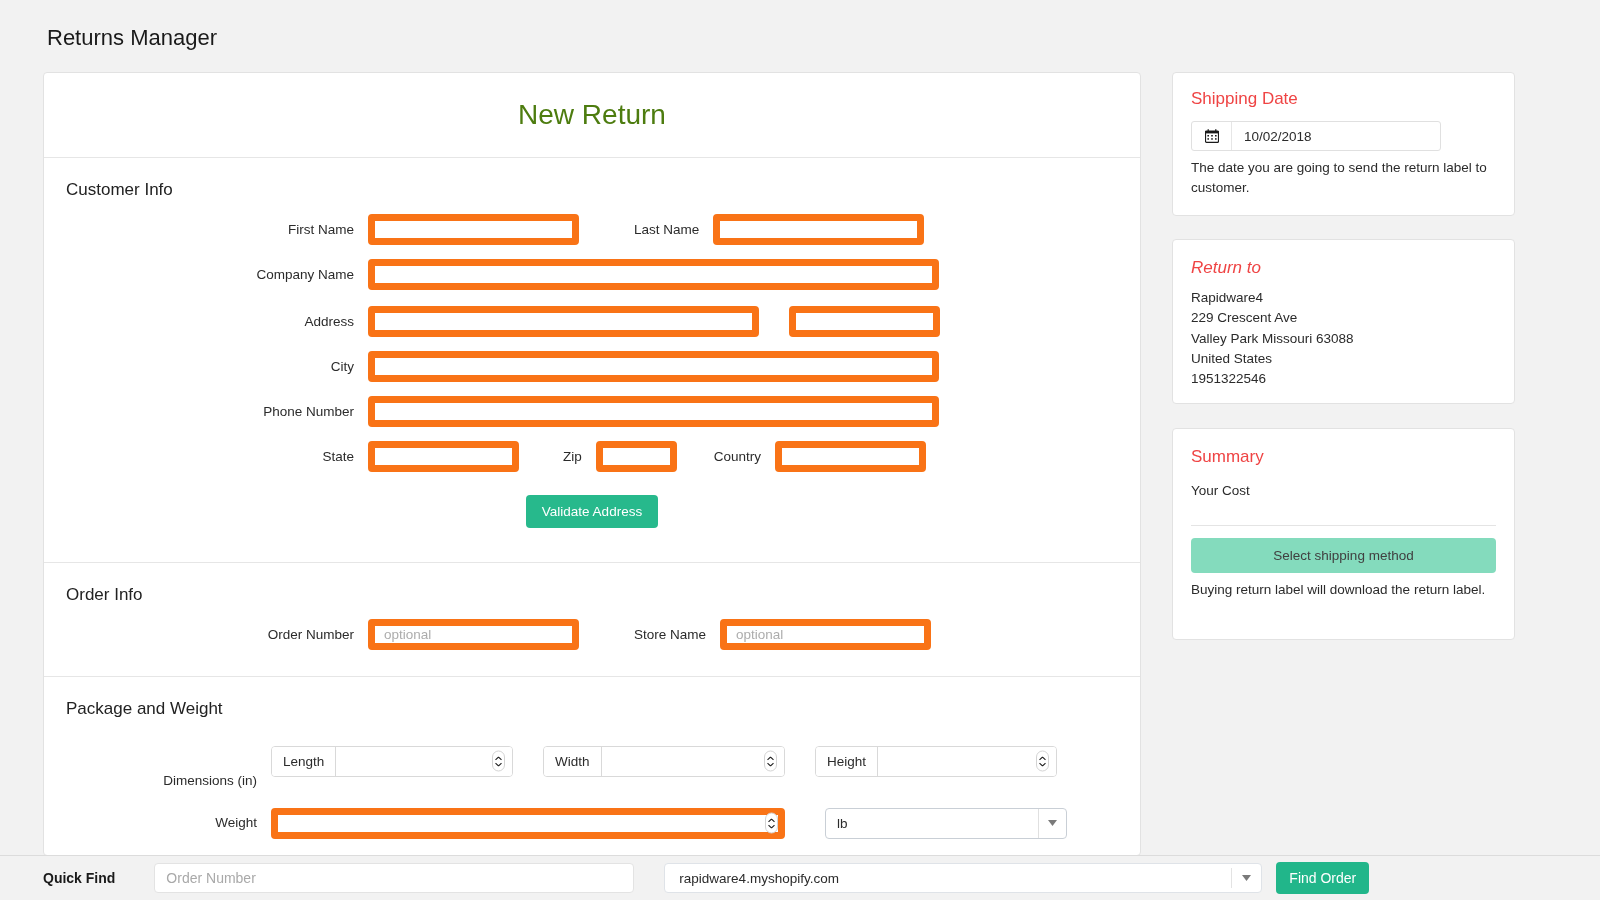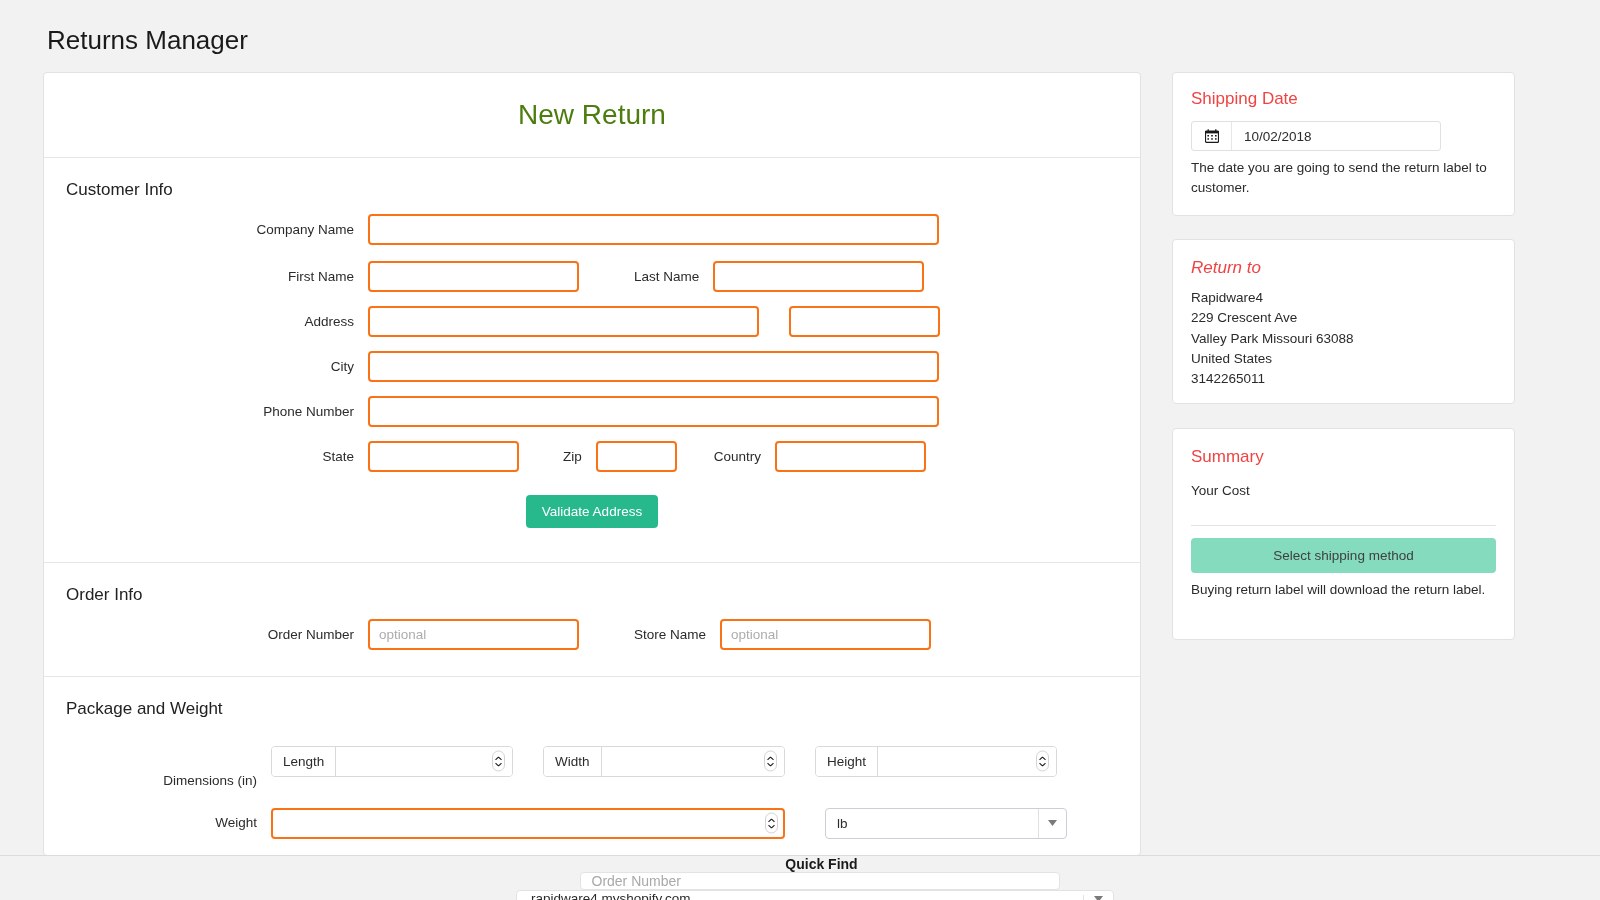--- a/index.html
+++ b/index.html
@@ -14,21 +14,21 @@
   #app {
     position: relative;
     width: 1600px; height: 900px;
     background: #f2f2f2;
   }
 
   
   .page-title {
     position: absolute;
     left: 47px; top: 25px;
-    font-size: 26px;
+    font-size: 22px;
     font-weight: 400;
     color: #1a1a1a;
     letter-spacing: 0px;
   }
 
   
   .main-card {
     position: absolute;
     left: 43px; top: 72px;
     width: 1098px; height: 784px;
@@ -72,21 +72,21 @@
     color: #2b2b2b;
     text-align: right;
     padding-right: 14px;
     line-height: 1.3;
   }
   .lbl-main { width: 302px; flex: 0 0 302px; }
   .lbl-inline { flex: 0 0 auto; padding-left: 18px; }
 
   .fld {
     height: 31px;
-    border: 2px solid #f97316;
+    border: 7px solid #f97316;
     border-radius: 4px;
     background: #fff;
     font-family: "Liberation Sans", sans-serif;
     font-size: 13.5px;
     color: #333;
     padding: 0 9px;
     outline: none;
   }
   .fld::placeholder { color: #adadad; }
 
@@ -241,21 +241,20 @@
 
   
   .bottom-bar {
     position: absolute;
     left: 0; bottom: 0;
     width: 1600px; height: 45px;
     background: #f2f2f2;
     border-top: 1px solid #dcdcdc;
     display: flex;
     align-items: center;
-    flex-direction: column;
   }
   .qf-label {
     font-size: 14px;
     font-weight: bold;
     color: #1a1a1a;
     margin-left: 43px;
   }
   .qf-input {
     margin-left: 39px;
     width: 480px; height: 30px;
@@ -306,30 +305,30 @@
 
   <div class="main-card">
 
     <div class="card-header">
       <div class="title">New Return</div>
     </div>
 
     <div class="section">
       <div class="section-title">Customer Info</div>
 
-      <div class="form-row" style="margin-bottom:16px;">
-        <div class="lbl lbl-main" style="max-width:302px;">Company Name</div>
-        <input class="fld w-571" type="text" value="" style="">
-      </div>
-
       <div class="form-row">
         <div class="lbl lbl-main">First Name</div>
         <input class="fld w-211" type="text" value="" style="">
         <div class="lbl lbl-inline" style="padding-left:55px;padding-right:14px;">Last Name</div>
         <input class="fld w-211" type="text" value="" style="">
+      </div>
+
+      <div class="form-row" style="margin-bottom:16px;">
+        <div class="lbl lbl-main" style="max-width:302px;">Company Name</div>
+        <input class="fld w-571" type="text" value="" style="">
       </div>
 
       <div class="form-row">
         <div class="lbl lbl-main">Address</div>
         <input class="fld w-391" type="text" value="" style="">
         <input class="fld w-151" type="text" style="margin-left: 30px;" value="">
       </div>
 
       <div class="form-row">
         <div class="lbl lbl-main">City</div>
@@ -466,21 +465,21 @@
     </div>
     <div class="panel-note">The date you are going to send the return label to customer.</div>
   </div>
 
   <div class="panel" style="top:239px;height:165px;padding-top:18px;">
     <div class="panel-title" style="margin-bottom:10px;font-style:italic;">Return to</div>
     <div class="addr-line">Rapidware4</div>
     <div class="addr-line">229 Crescent Ave</div>
     <div class="addr-line">Valley Park Missouri 63088</div>
     <div class="addr-line">United States</div>
-    <div class="addr-line">3142265011</div>
+    <div class="addr-line">1951322546</div>
   </div>
 
   <div class="panel" style="top:428px;height:212px;padding-top:18px;">
     <div class="panel-title" style="margin-bottom:4px;">Summary</div>
     <div class="cost-label">Your Cost</div>
     <hr class="hr-soft">
     <button class="btn-select">Select shipping method</button>
     <div class="panel-note">Buying return label will download the return label.</div>
   </div>
 

